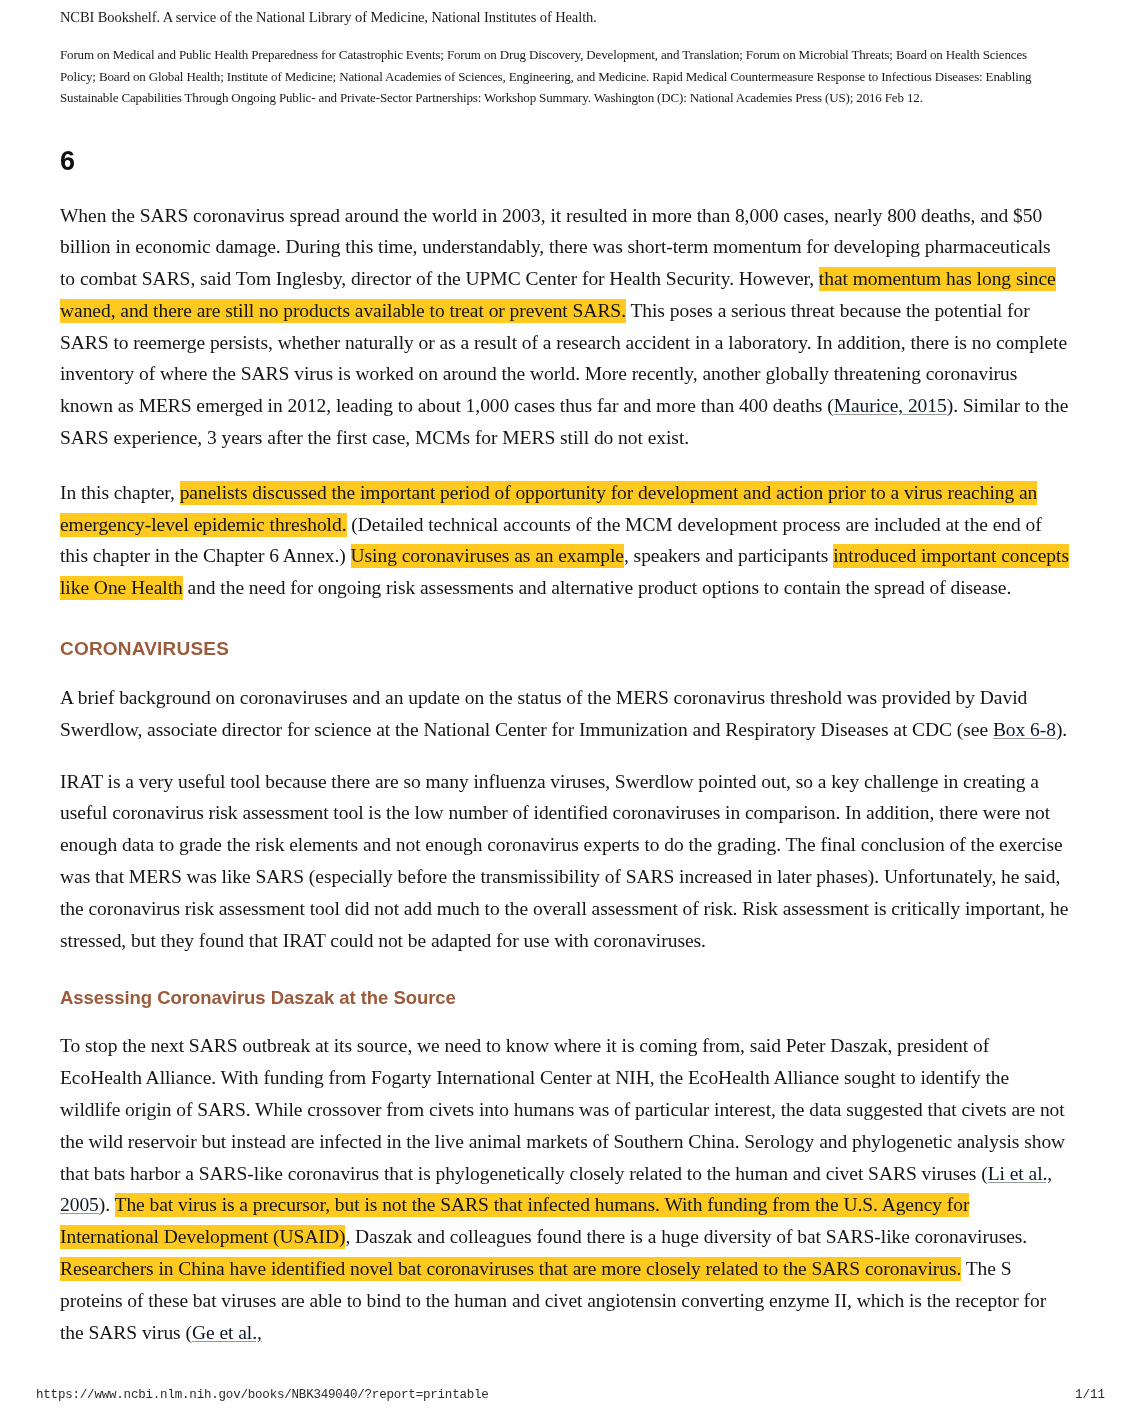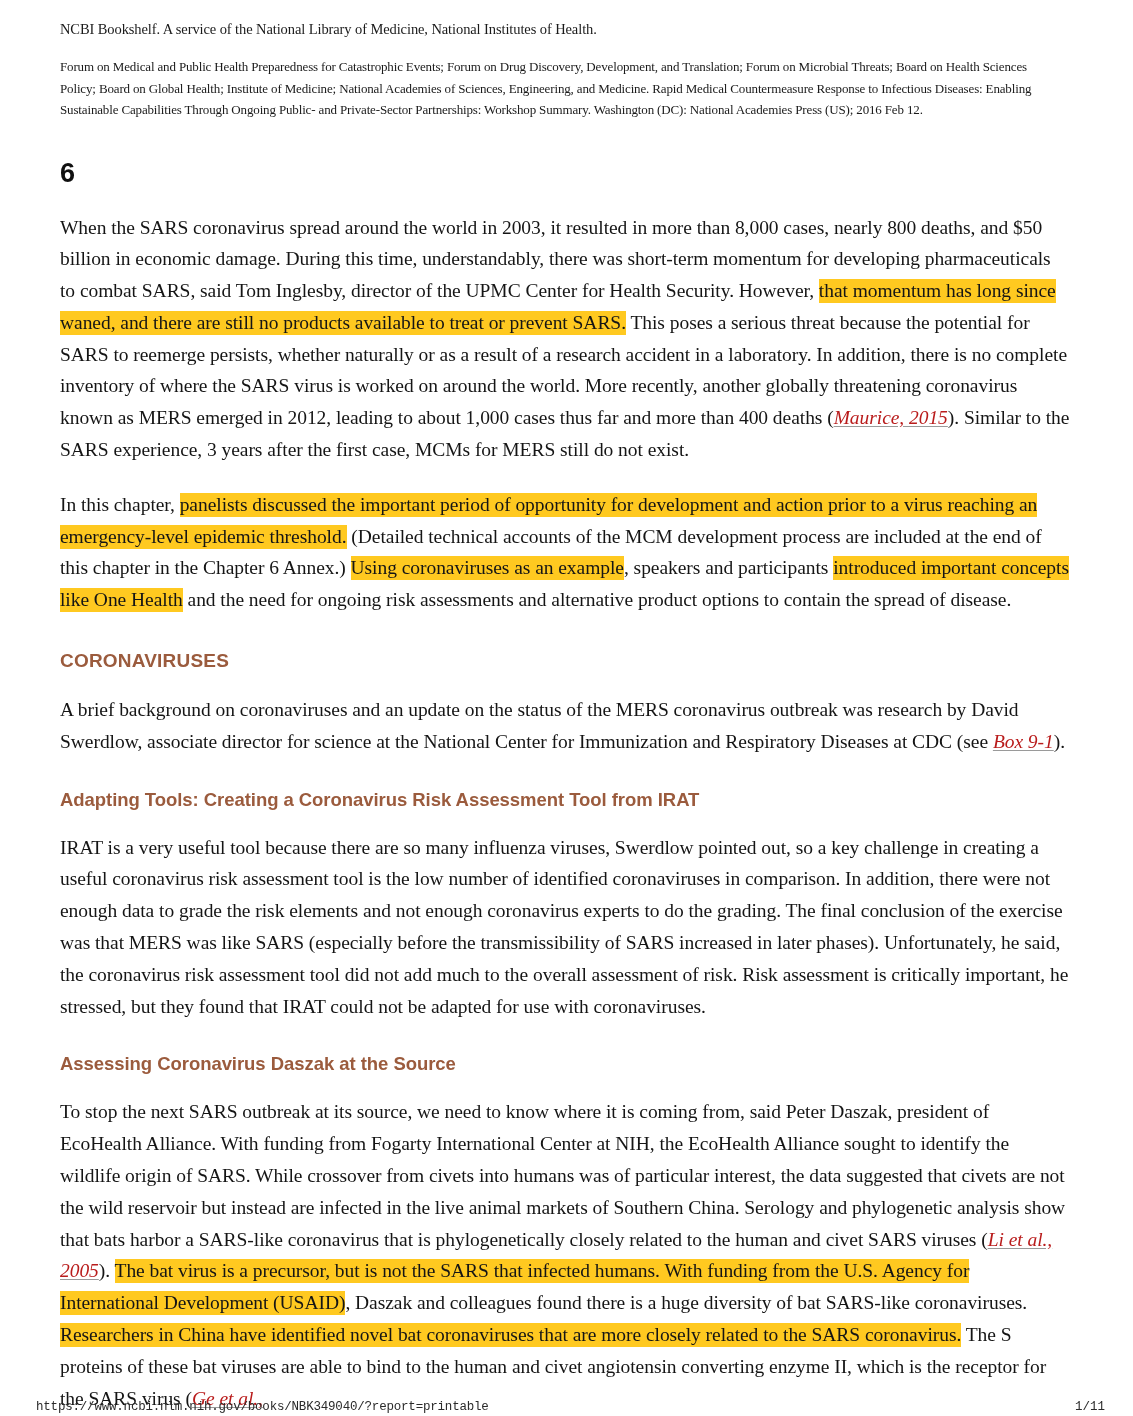--- a/index.html
+++ b/index.html
@@ -12,21 +12,21 @@
     height: 1416px;
     position: relative;
     font-family: "Liberation Serif", "DejaVu Serif", serif;
     color: #1a1a1a;
     overflow: hidden;
   }
 
   .page {
     position: absolute;
     left: 0;
-    top: 12px;
+    top: 0;
     width: 1133px;
     height: 1332px;
     box-sizing: border-box;
     padding: 17px;
   }
 
   .content {
     position: absolute;
     left: 60px;
     top: 0;
@@ -108,26 +108,25 @@
 
   
   mark.hl {
     background-color: #FFC920;
     color: #151515;
     padding: 1px 0 2px 0;
     box-decoration-break: clone;
     -webkit-box-decoration-break: clone;
   }
   a.ref {
-    color: #b91c1c;
+    color: #0f172a;
     text-decoration: underline;
     text-decoration-color: #9a9a9a;
     text-underline-offset: 2px;
     cursor: pointer;
-    font-style: italic;
   }
 
   
   .footer {
     position: absolute;
     left: 36px;
     right: 28px;
     top: 1388px;
     display: flex;
     justify-content: space-between;
@@ -158,24 +157,23 @@
       <span>When the SARS coronavirus spread around the world in 2003, it resulted in more than 8,000 cases, nearly 800 deaths, and $50 billion in economic damage. During this time, understandably, there was short-term momentum for developing pharmaceuticals to combat SARS, said Tom Inglesby, director of the UPMC Center for Health Security. However, </span><mark class="hl">that momentum has long since waned, and there are still no products available to treat or prevent SARS.</mark><span> This poses a serious threat because the potential for SARS to reemerge persists, whether naturally or as a result of a research accident in a laboratory. In addition, there is no complete inventory of where the SARS virus is worked on around the world. More recently, another globally threatening coronavirus known as MERS emerged in 2012, leading to about 1,000 cases thus far and more than 400 deaths (</span><a class="ref" href="#">Maurice, 2015</a><span>). Similar to the SARS experience, 3 years after the first case, MCMs for MERS still do not exist.</span>
     </p>
 
     <p class="body">
       <span>In this chapter, </span><mark class="hl">panelists discussed the important period of opportunity for development and action prior to a virus reaching an emergency-level epidemic threshold.</mark><span> (Detailed technical accounts of the MCM development process are included at the end of this chapter in the Chapter 6 Annex.) </span><mark class="hl">Using coronaviruses as an example</mark><span>, speakers and participants </span><mark class="hl">introduced important concepts like One Health</mark><span> and the need for ongoing risk assessments and alternative product options to contain the spread of disease.</span>
     </p>
 
     <h2 class="section">CORONAVIRUSES</h2>
 
     <p class="body tight">
-      <span>A brief background on coronaviruses and an update on the status of the MERS coronavirus outbreak was research by David Swerdlow, associate director for science at the National Center for Immunization and Respiratory Diseases at CDC (see </span><a class="ref" href="#">Box 9-1</a><span>).</span>
+      <span>A brief background on coronaviruses and an update on the status of the MERS coronavirus threshold was provided by David Swerdlow, associate director for science at the National Center for Immunization and Respiratory Diseases at CDC (see </span><a class="ref" href="#">Box 6-8</a><span>).</span>
     </p>
 
-    <h3 class="subsection">Adapting Tools: Creating a Coronavirus Risk Assessment Tool from IRAT</h3>
 
     <p class="body tight">IRAT is a very useful tool because there are so many influenza viruses, Swerdlow pointed out, so a key challenge in creating a useful coronavirus risk assessment tool is the low number of identified coronaviruses in comparison. In addition, there were not enough data to grade the risk elements and not enough coronavirus experts to do the grading. The final conclusion of the exercise was that MERS was like SARS (especially before the transmissibility of SARS increased in later phases). Unfortunately, he said, the coronavirus risk assessment tool did not add much to the overall assessment of risk. Risk assessment is critically important, he stressed, but they found that IRAT could not be adapted for use with coronaviruses.</p>
 
     <h3 class="subsection">Assessing Coronavirus Daszak at the Source</h3>
 
     <p class="body tight">
       <span>To stop the next SARS outbreak at its source, we need to know where it is coming from, said Peter Daszak, president of EcoHealth Alliance. With funding from Fogarty International Center at NIH, the EcoHealth Alliance sought to identify the wildlife origin of SARS. While crossover from civets into humans was of particular interest, the data suggested that civets are not the wild reservoir but instead are infected in the live animal markets of Southern China. Serology and phylogenetic analysis show that bats harbor a SARS-like coronavirus that is phylogenetically closely related to the human and civet SARS viruses (</span><a class="ref" href="#">Li et al., 2005</a><span>). </span><mark class="hl"><span>The bat virus is a precursor, but is not the SARS that infected humans. With funding from the U.S. Agency for International Development (</span><span>USAID</span><span>)</span></mark><span>, Daszak and colleagues found there is a huge diversity of bat SARS-like coronaviruses. </span><mark class="hl">Researchers in China have identified novel bat coronaviruses that are more closely related to the SARS coronavirus.</mark><span> The S proteins of these bat viruses are able to bind to the human and civet angiotensin converting enzyme II, which is the receptor for the SARS virus (</span><a class="ref" href="#">Ge et al.,</a><span></span>
     </p>
 
   </div>

